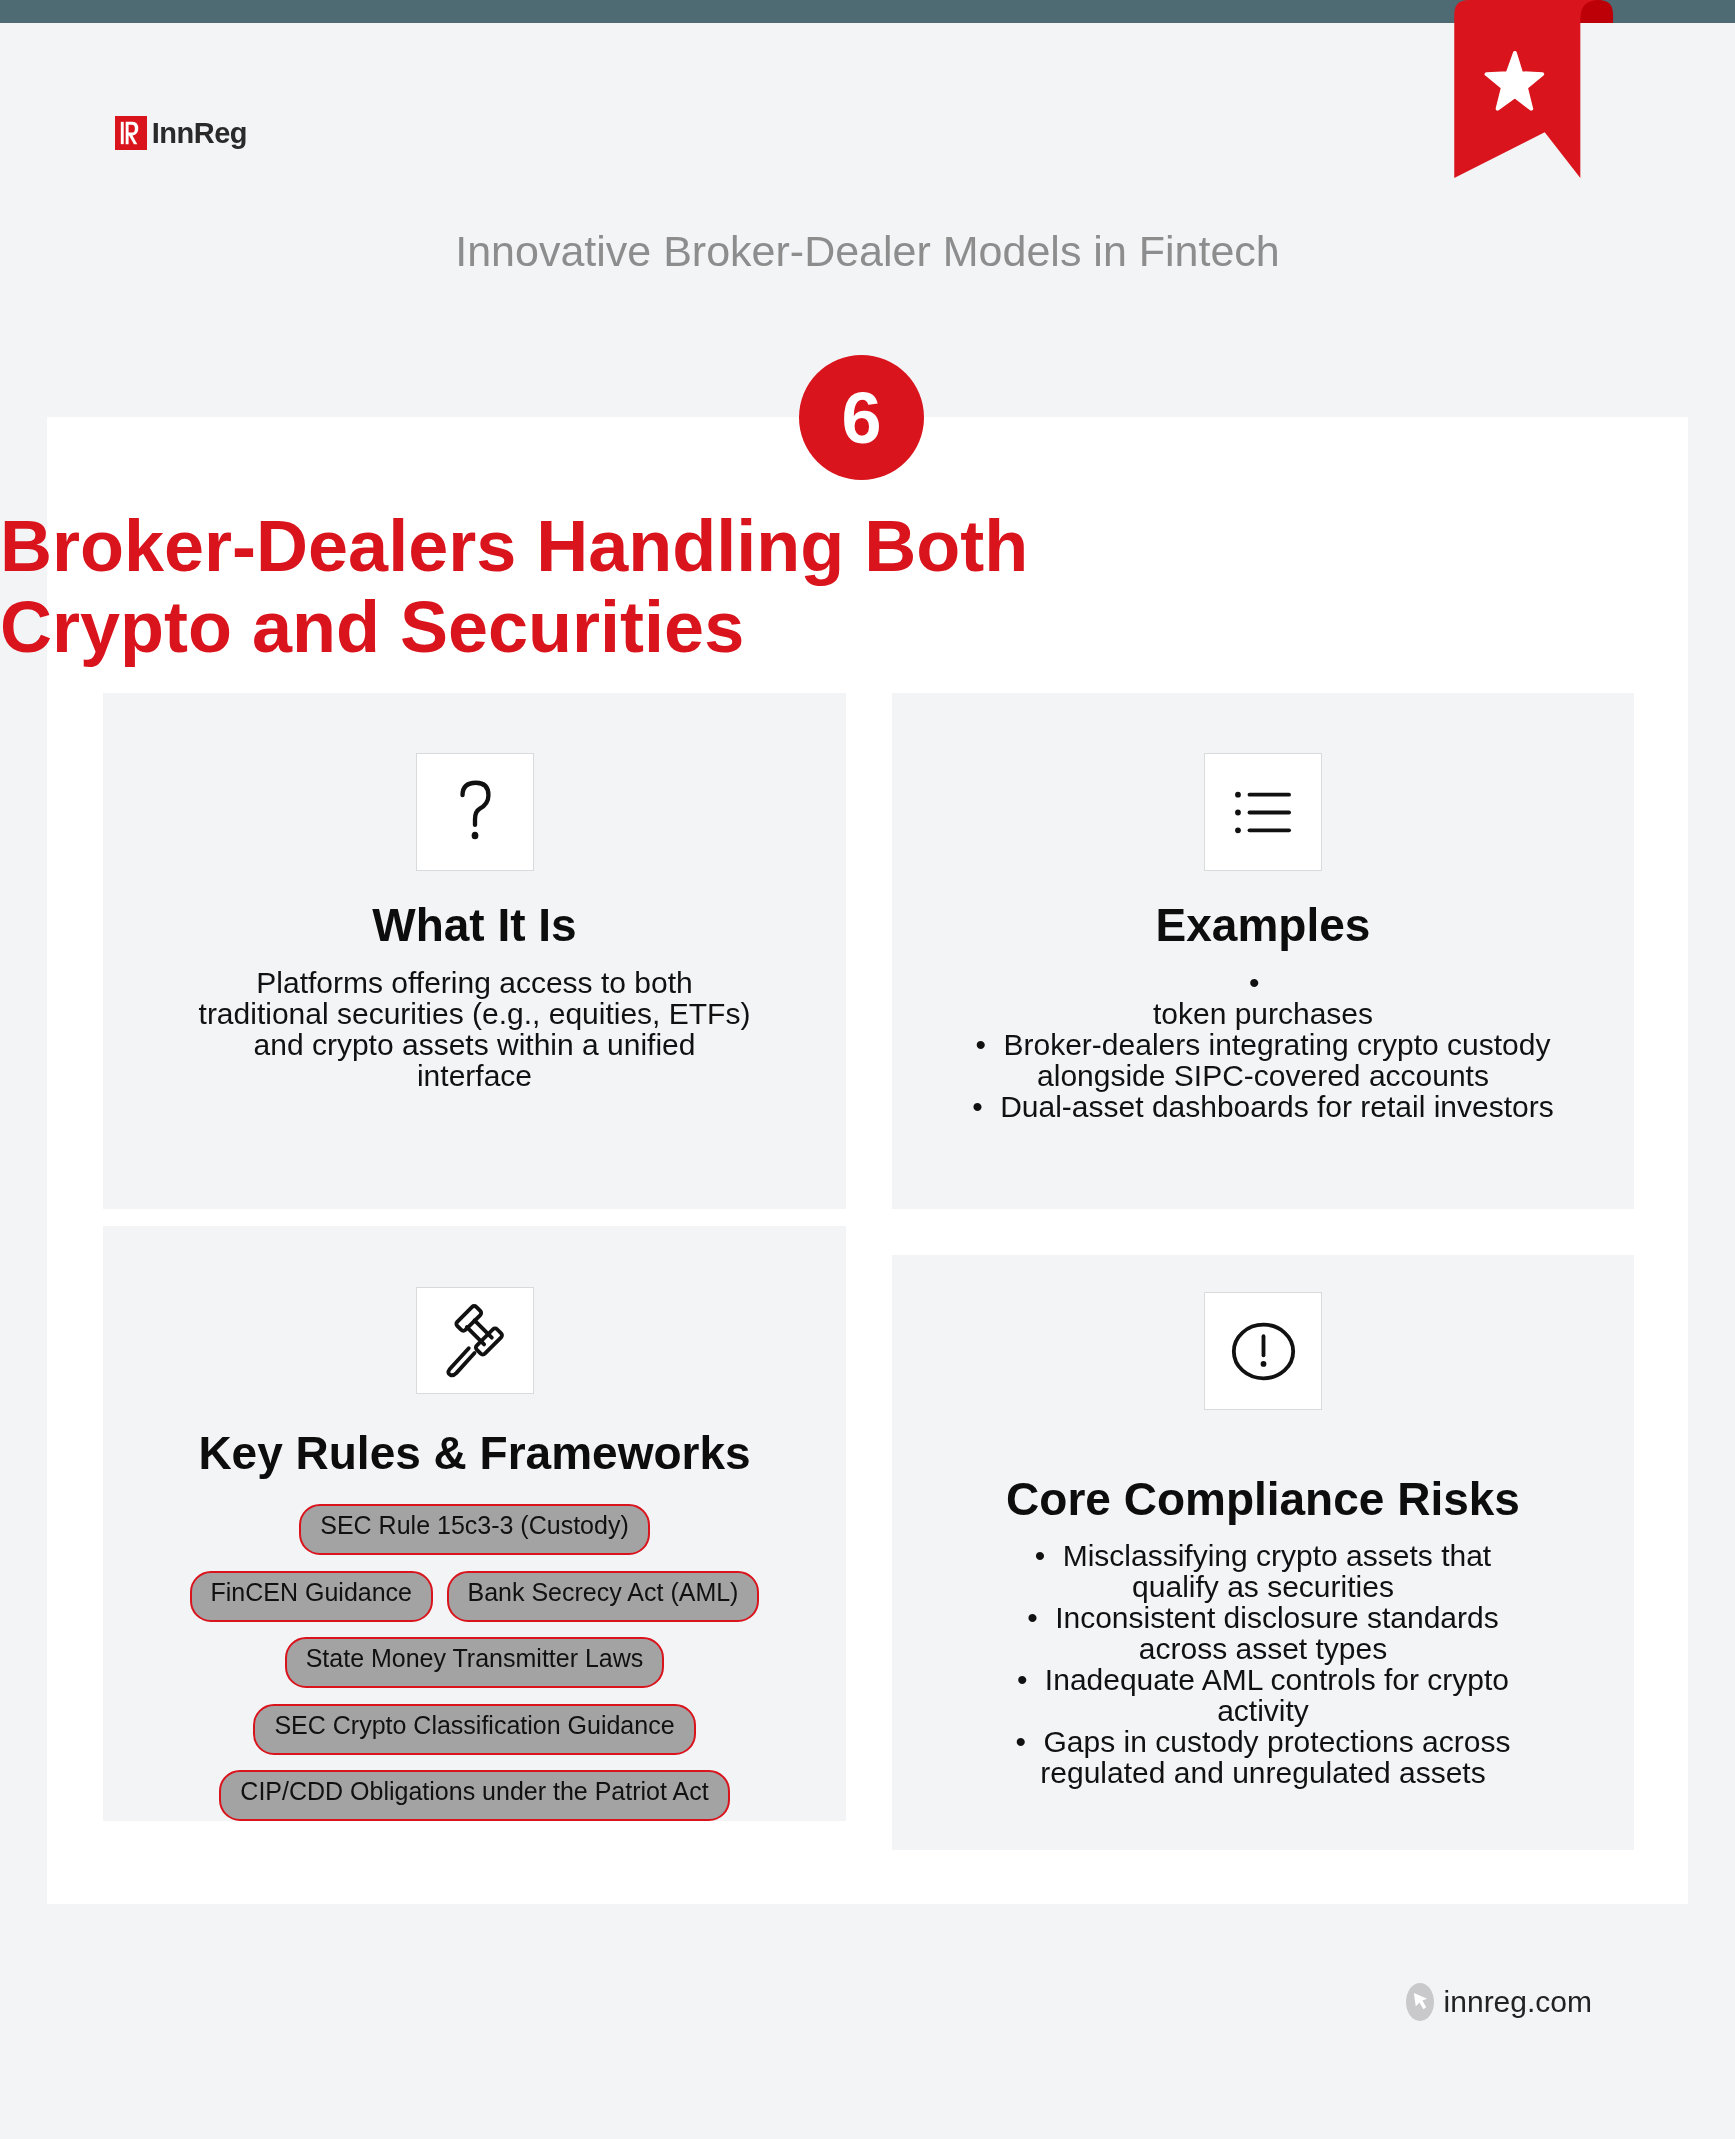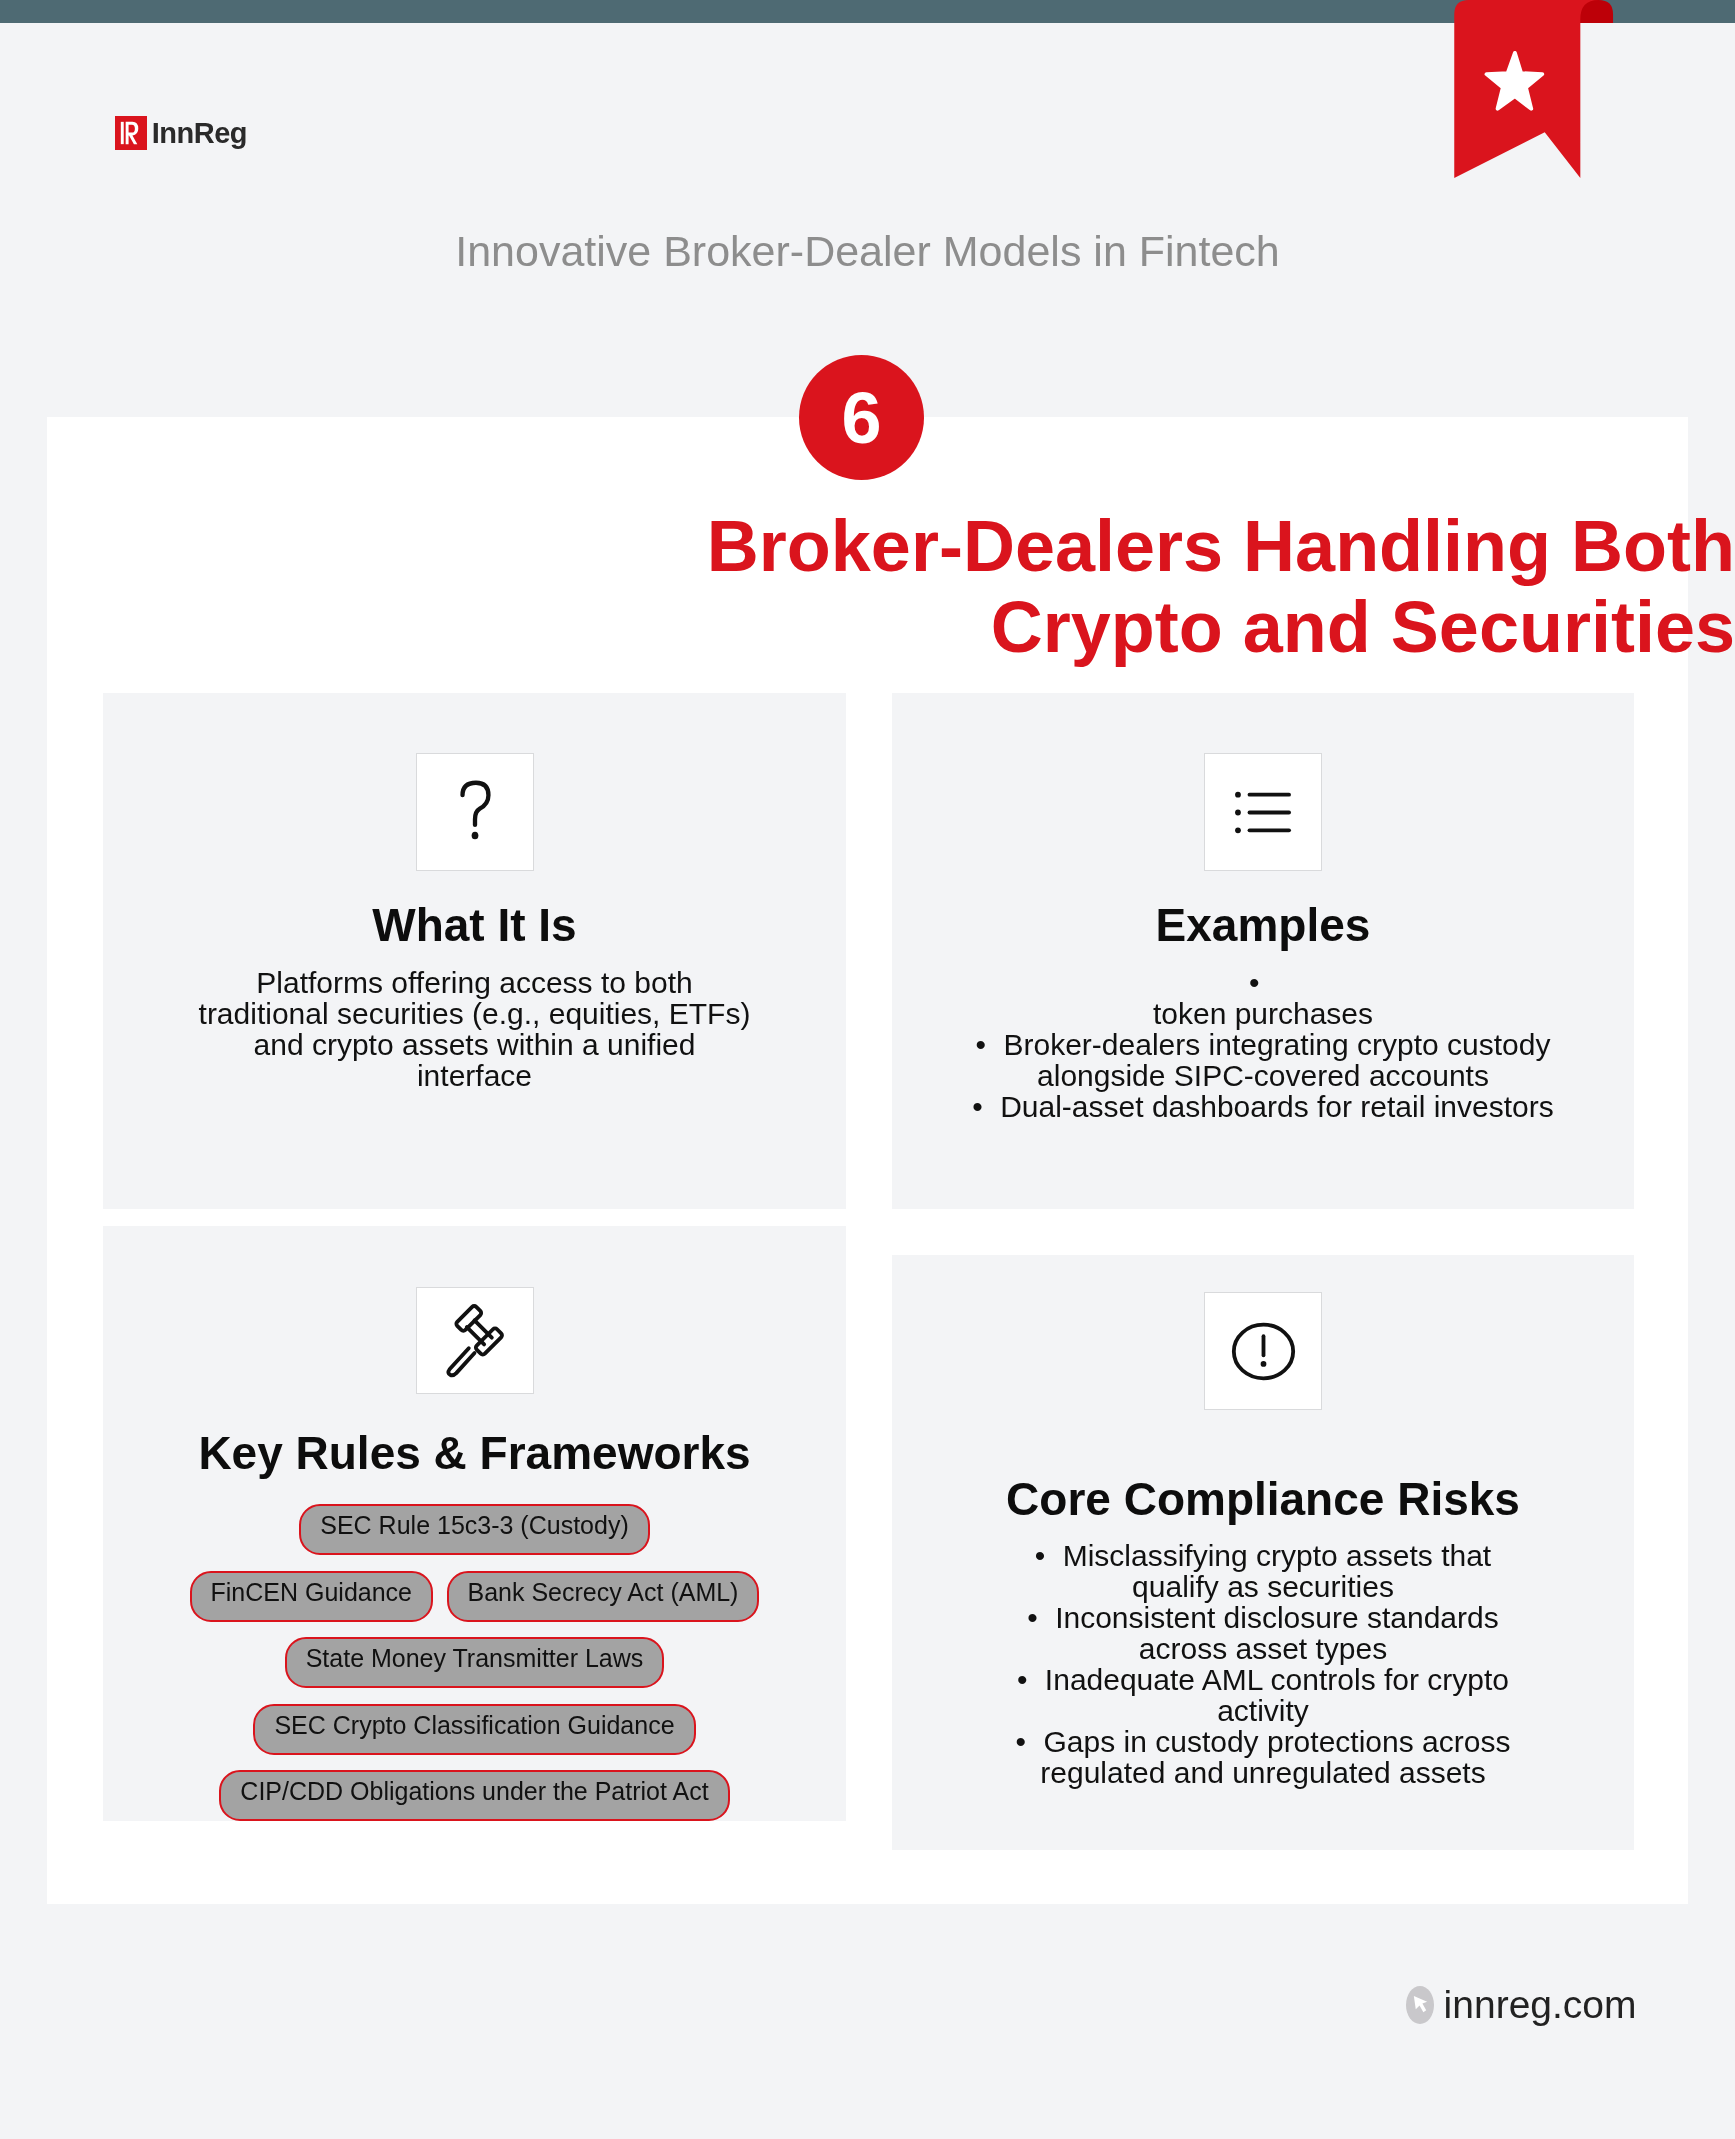--- a/index.html
+++ b/index.html
@@ -22,21 +22,21 @@
   }
   .panel { position: absolute; left: 47px; top: 417px; width: 1641px; height: 1487px; background: #ffffff; }
   .step-circle {
     position: absolute; left: 799px; top: 355px; width: 125px; height: 125px;
     border-radius: 50%; background: #da141d; color: #fff;
     display: flex; align-items: center; justify-content: center;
     font-size: 72px; font-weight: 700; z-index: 2;
   }
   .main-title {
     position: absolute; left: 0; width: 1735px; top: 506px;
-    text-align: right; color: #da141d; font-size: 72px; font-weight: 700; line-height: 81px;
+    text-align: left; color: #da141d; font-size: 72px; font-weight: 700; line-height: 81px;
   }
   .card {
     position: absolute; background: #f3f4f6;
     display: flex; flex-direction: column; align-items: center;
   }
   .card.c1 { left: 103px; top: 693px; width: 743px; height: 516px; }
   .card.c2 { left: 892px; top: 693px; width: 742px; height: 516px; }
   .card.c3 { left: 103px; top: 1226px; width: 743px; height: 595px; }
   .card.c4 { left: 892px; top: 1255px; width: 742px; height: 595px; }
   .icon-box {
@@ -58,21 +58,21 @@
   .tag-row { display: flex; gap: 13.5px; justify-content: center; }
   .tag {
     background: #a3a3a3; border: 2.4px solid #da141d; border-radius: 21px;
     font-size: 25px; height: 51px; line-height: 39px; padding: 0 19px; color: #111; white-space: nowrap;
   }
   .footer { position: absolute; left: 1406px; top: 1983px; display: flex; align-items: center; gap: 9.6px; }
   .footer-icon {
     width: 28px; height: 38px; border-radius: 50%; background: #c9c8cb;
     display: flex; align-items: center; justify-content: center;
   }
-  .footer-text { font-size: 39px; color: #222; }
+  .footer-text { font-size: 30px; color: #222; }
 </style>
 </head>
 <body>
 
 <div class="top-bar"></div>
 
 <svg class="ribbon" viewBox="0 0 346 372">
   <path d="M260 0 H300 Q330 0 330 30 V48 H260 Z" fill="#bd0008"></path>
   <path d="M30 0 H300 Q262 0 262 40 V370 L188 275 L0 370 V30 Q0 0 30 0 Z" fill="#da141d"></path>
   <path d="M126 110 L139 152 L183 154 L149 182 L160 226 L126 200 L90 226 L101 182 L67 154 L111 152 Z" fill="#ffffff" stroke="#ffffff" stroke-width="8" stroke-linejoin="round"></path>

